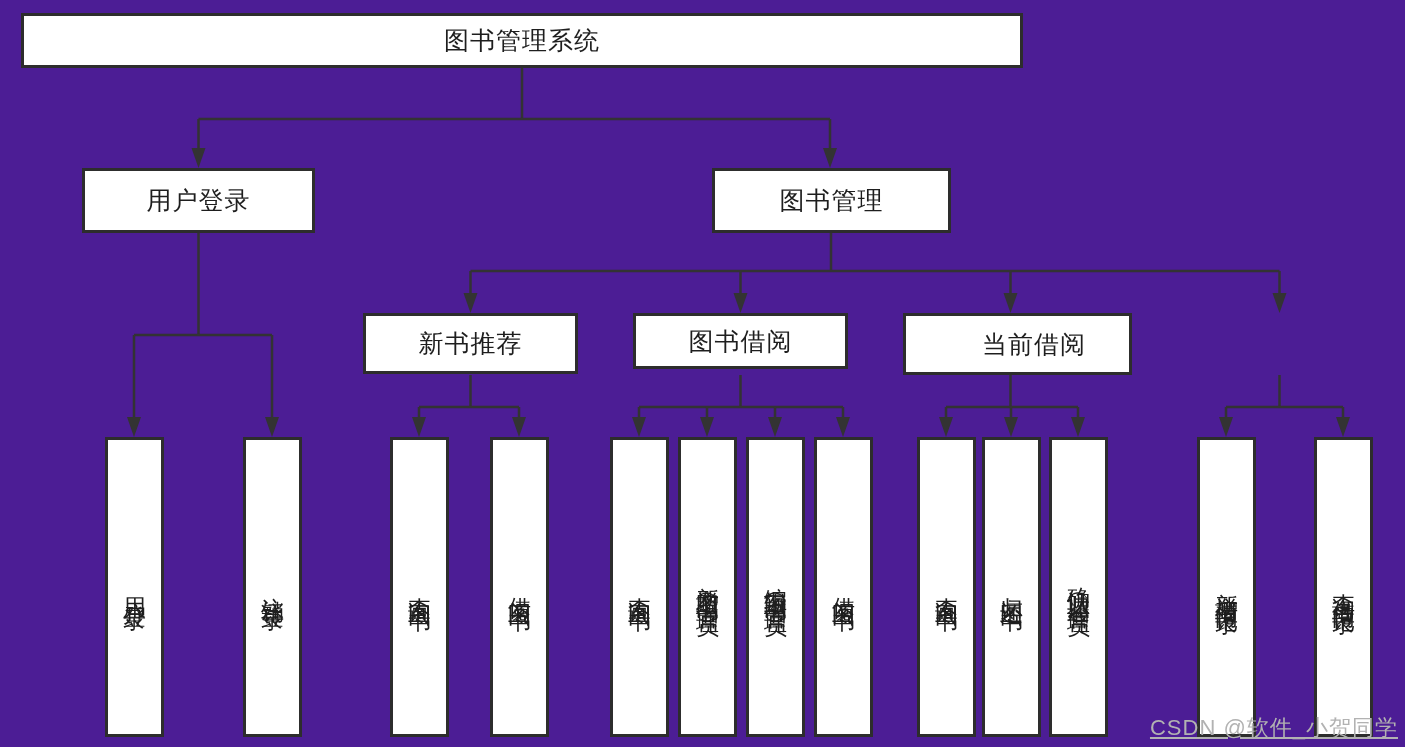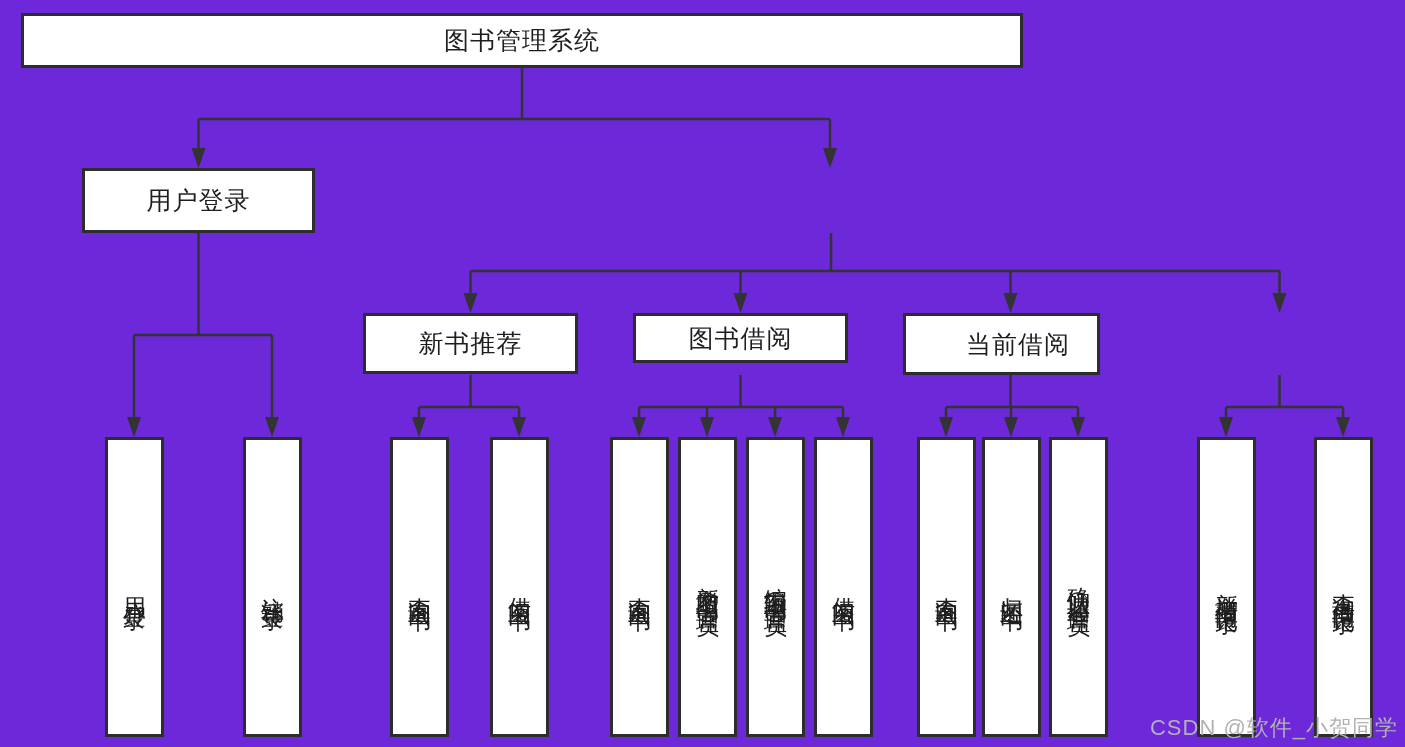--- a/index.html
+++ b/index.html
@@ -1,20 +1,20 @@
 <!DOCTYPE html>
 <html><head>
 <meta charset="utf-8">
 <style>
   html, body { margin: 0; padding: 0; background: #ffffff; }
   .canvas {
     position: relative;
     width: 1405px;
     height: 747px;
-    background: #6d28d9;
+    background: #4c1d95;
     font-family: "Liberation Sans", sans-serif;
     overflow: hidden;
   }
   .connector-svg {
     position: absolute;
     left: 0; top: 0;
     width: 1405px; height: 747px;
     z-index: 1;
   }
   .node {
@@ -42,20 +42,21 @@
   }
   .watermark {
     position: absolute;
     right: 7px;
     bottom: 4px;
     font-size: 22px;
     color: #b2b2b2;
     letter-spacing: 1px;
     z-index: 3;
     white-space: nowrap;
+    text-decoration: underline;
   }
 </style>
 </head>
 <body>
 
 <div class="canvas">
 
   <svg class="connector-svg" viewBox="0 0 1405 747" xmlns="http://www.w3.org/2000/svg">
     <g stroke="#333333" stroke-width="2.5" fill="none">
 
@@ -118,24 +119,25 @@
       <polygon points="1004,417 1018,417 1011,437"></polygon>
       <polygon points="1071,417 1085,417 1078,437"></polygon>
       <polygon points="1219,417 1233,417 1226,437"></polygon>
       <polygon points="1336,417 1350,417 1343,437"></polygon>
     </g>
   </svg>
 
   <div class="node h-node" style="left:21px; top:13px; width:1002px; height:55px;">图书管理系统</div>
 
   <div class="node h-node" style="left:82px; top:168px; width:233px; height:65px;">用户登录</div>
+  <div class="node h-node" style="left:712px; top:168px; width:239px; height:65px;">图书管理</div>
 
   <div class="node h-node" style="left:363px; top:313px; width:215px; height:61px;">新书推荐</div>
-  <div class="node h-node" style="left:633px; top:313px; width:215px; height:50px;">图书借阅</div>
-  <div class="node h-node" style="left:903px; top:313px; width:197px; height:62px;padding-left:33px;">当前借阅</div>
+  <div class="node h-node" style="left:633px; top:313px; width:215px; height:56px;">图书借阅</div>
+  <div class="node h-node" style="left:903px; top:313px; width:229px; height:62px;padding-left:33px;">当前借阅</div>
 
   <div class="node leaf" style="left:105px;">用户登录</div>
   <div class="node leaf" style="left:243px;">注销登录</div>
 
   <div class="node leaf" style="left:390px;">查询图书</div>
   <div class="node leaf" style="left:490px;">借阅图书</div>
 
   <div class="node leaf" style="left:610px;">查询图书</div>
   <div class="node leaf" style="left:678px;">新增图书（管理员）</div>
   <div class="node leaf" style="left:746px;">编辑图书（管理员）</div>

